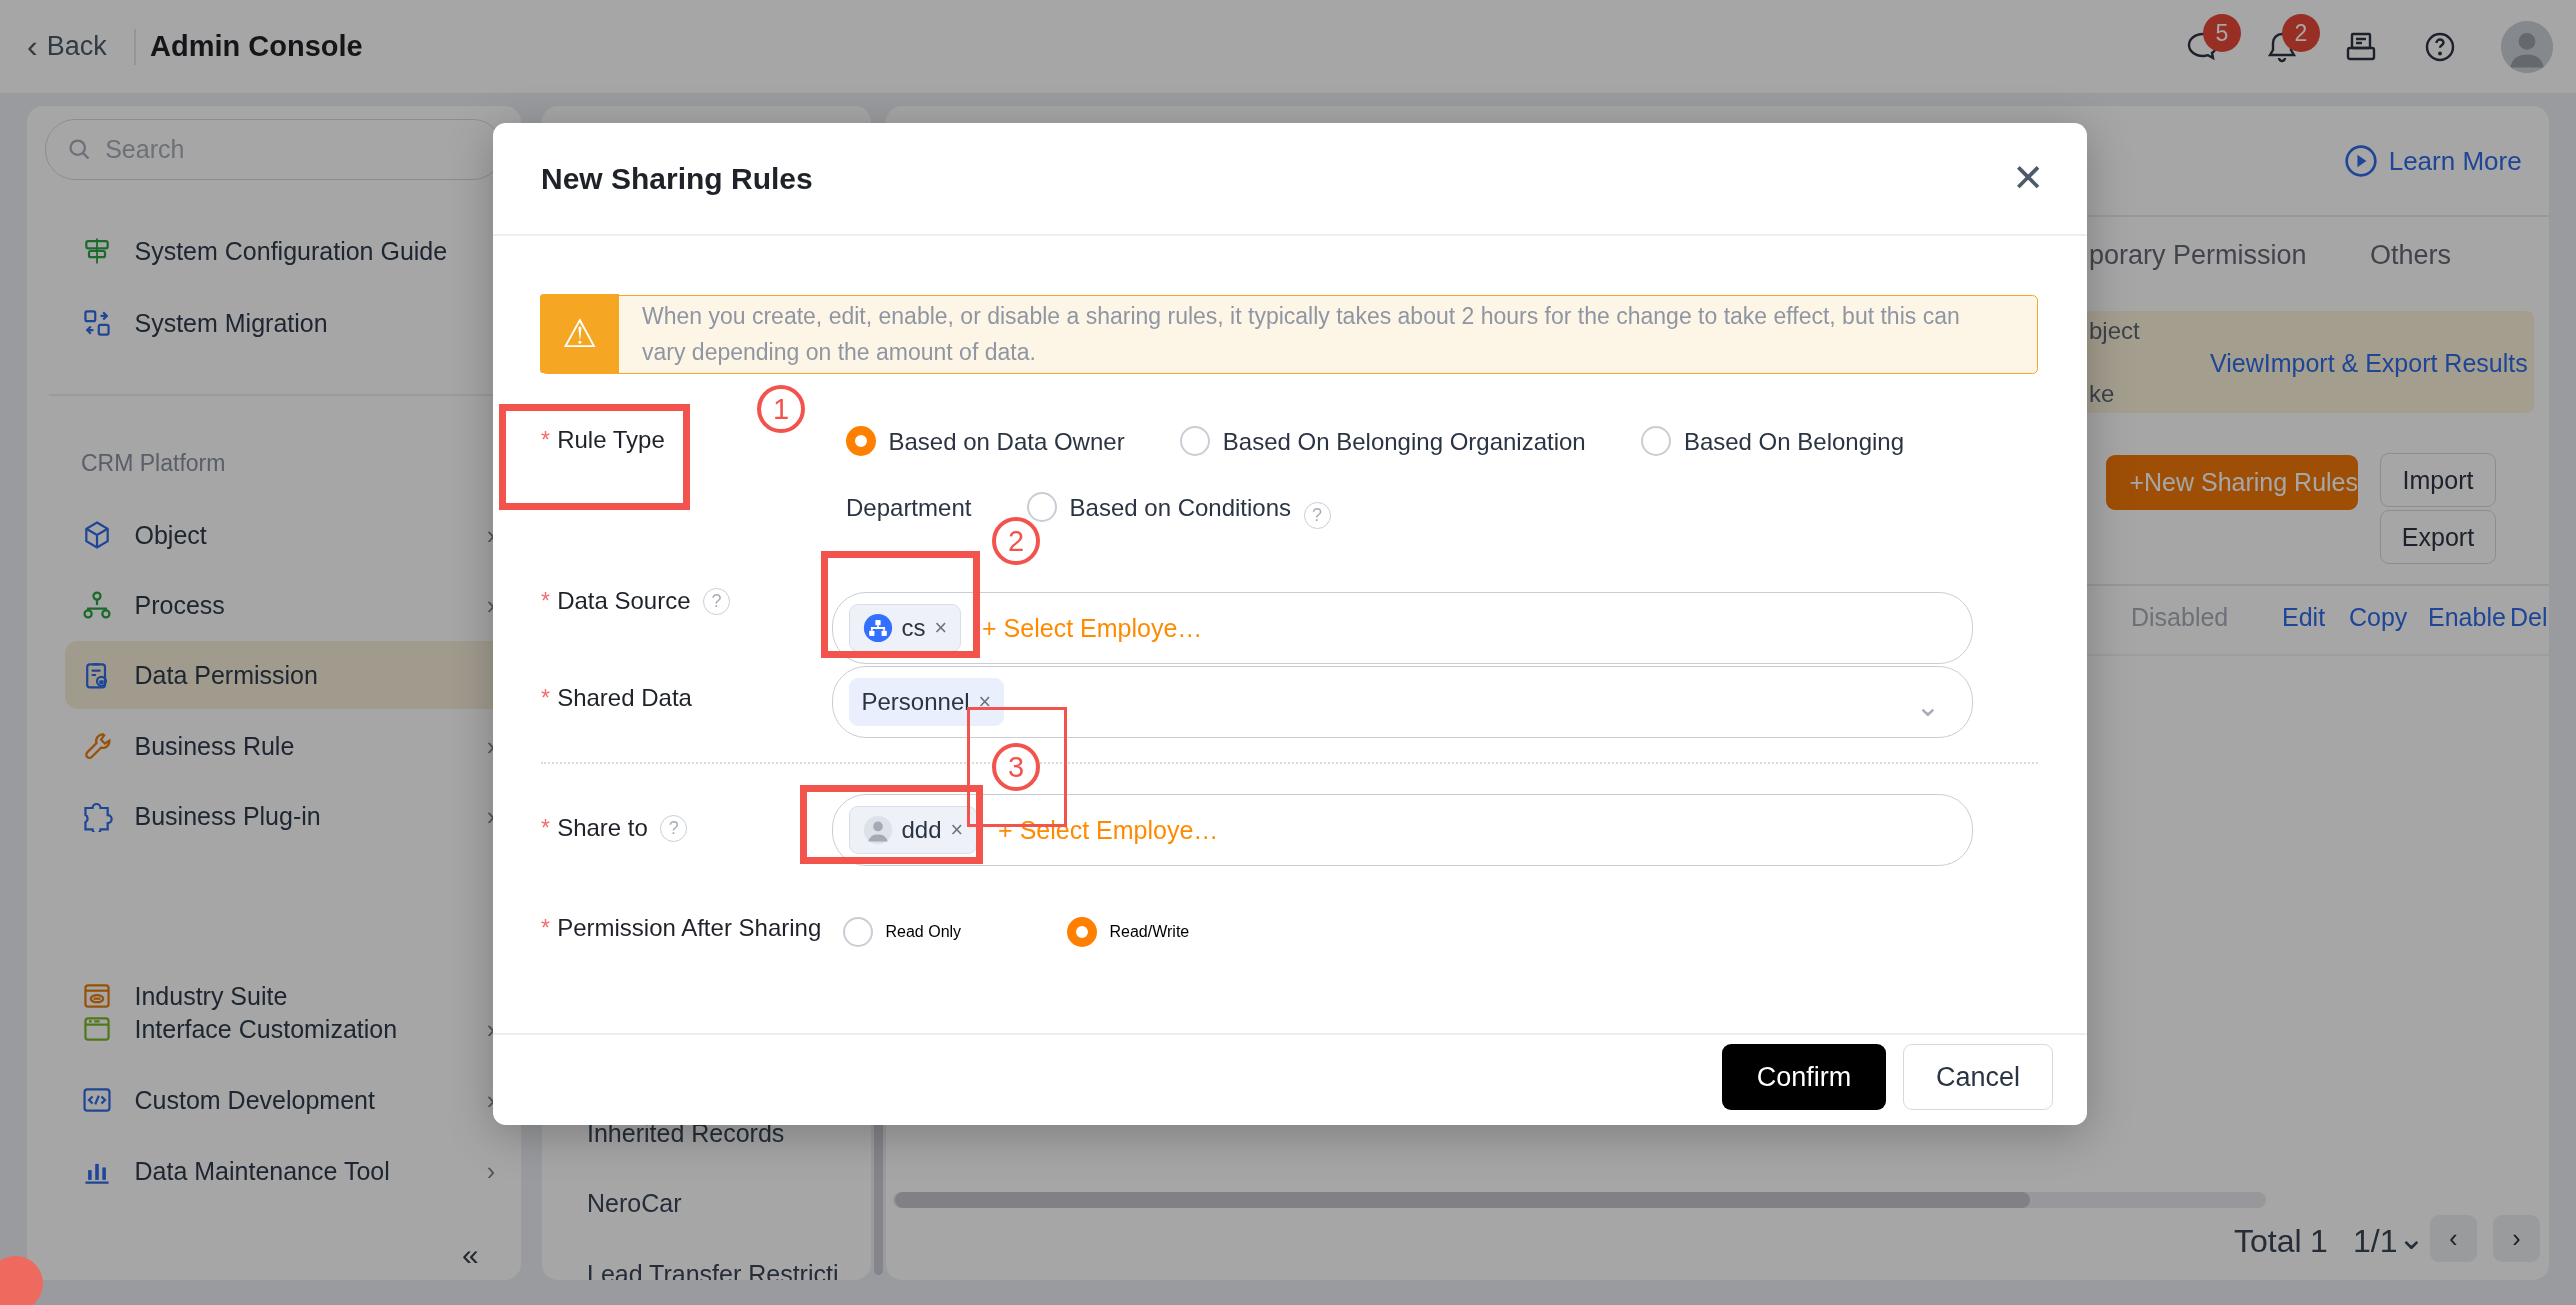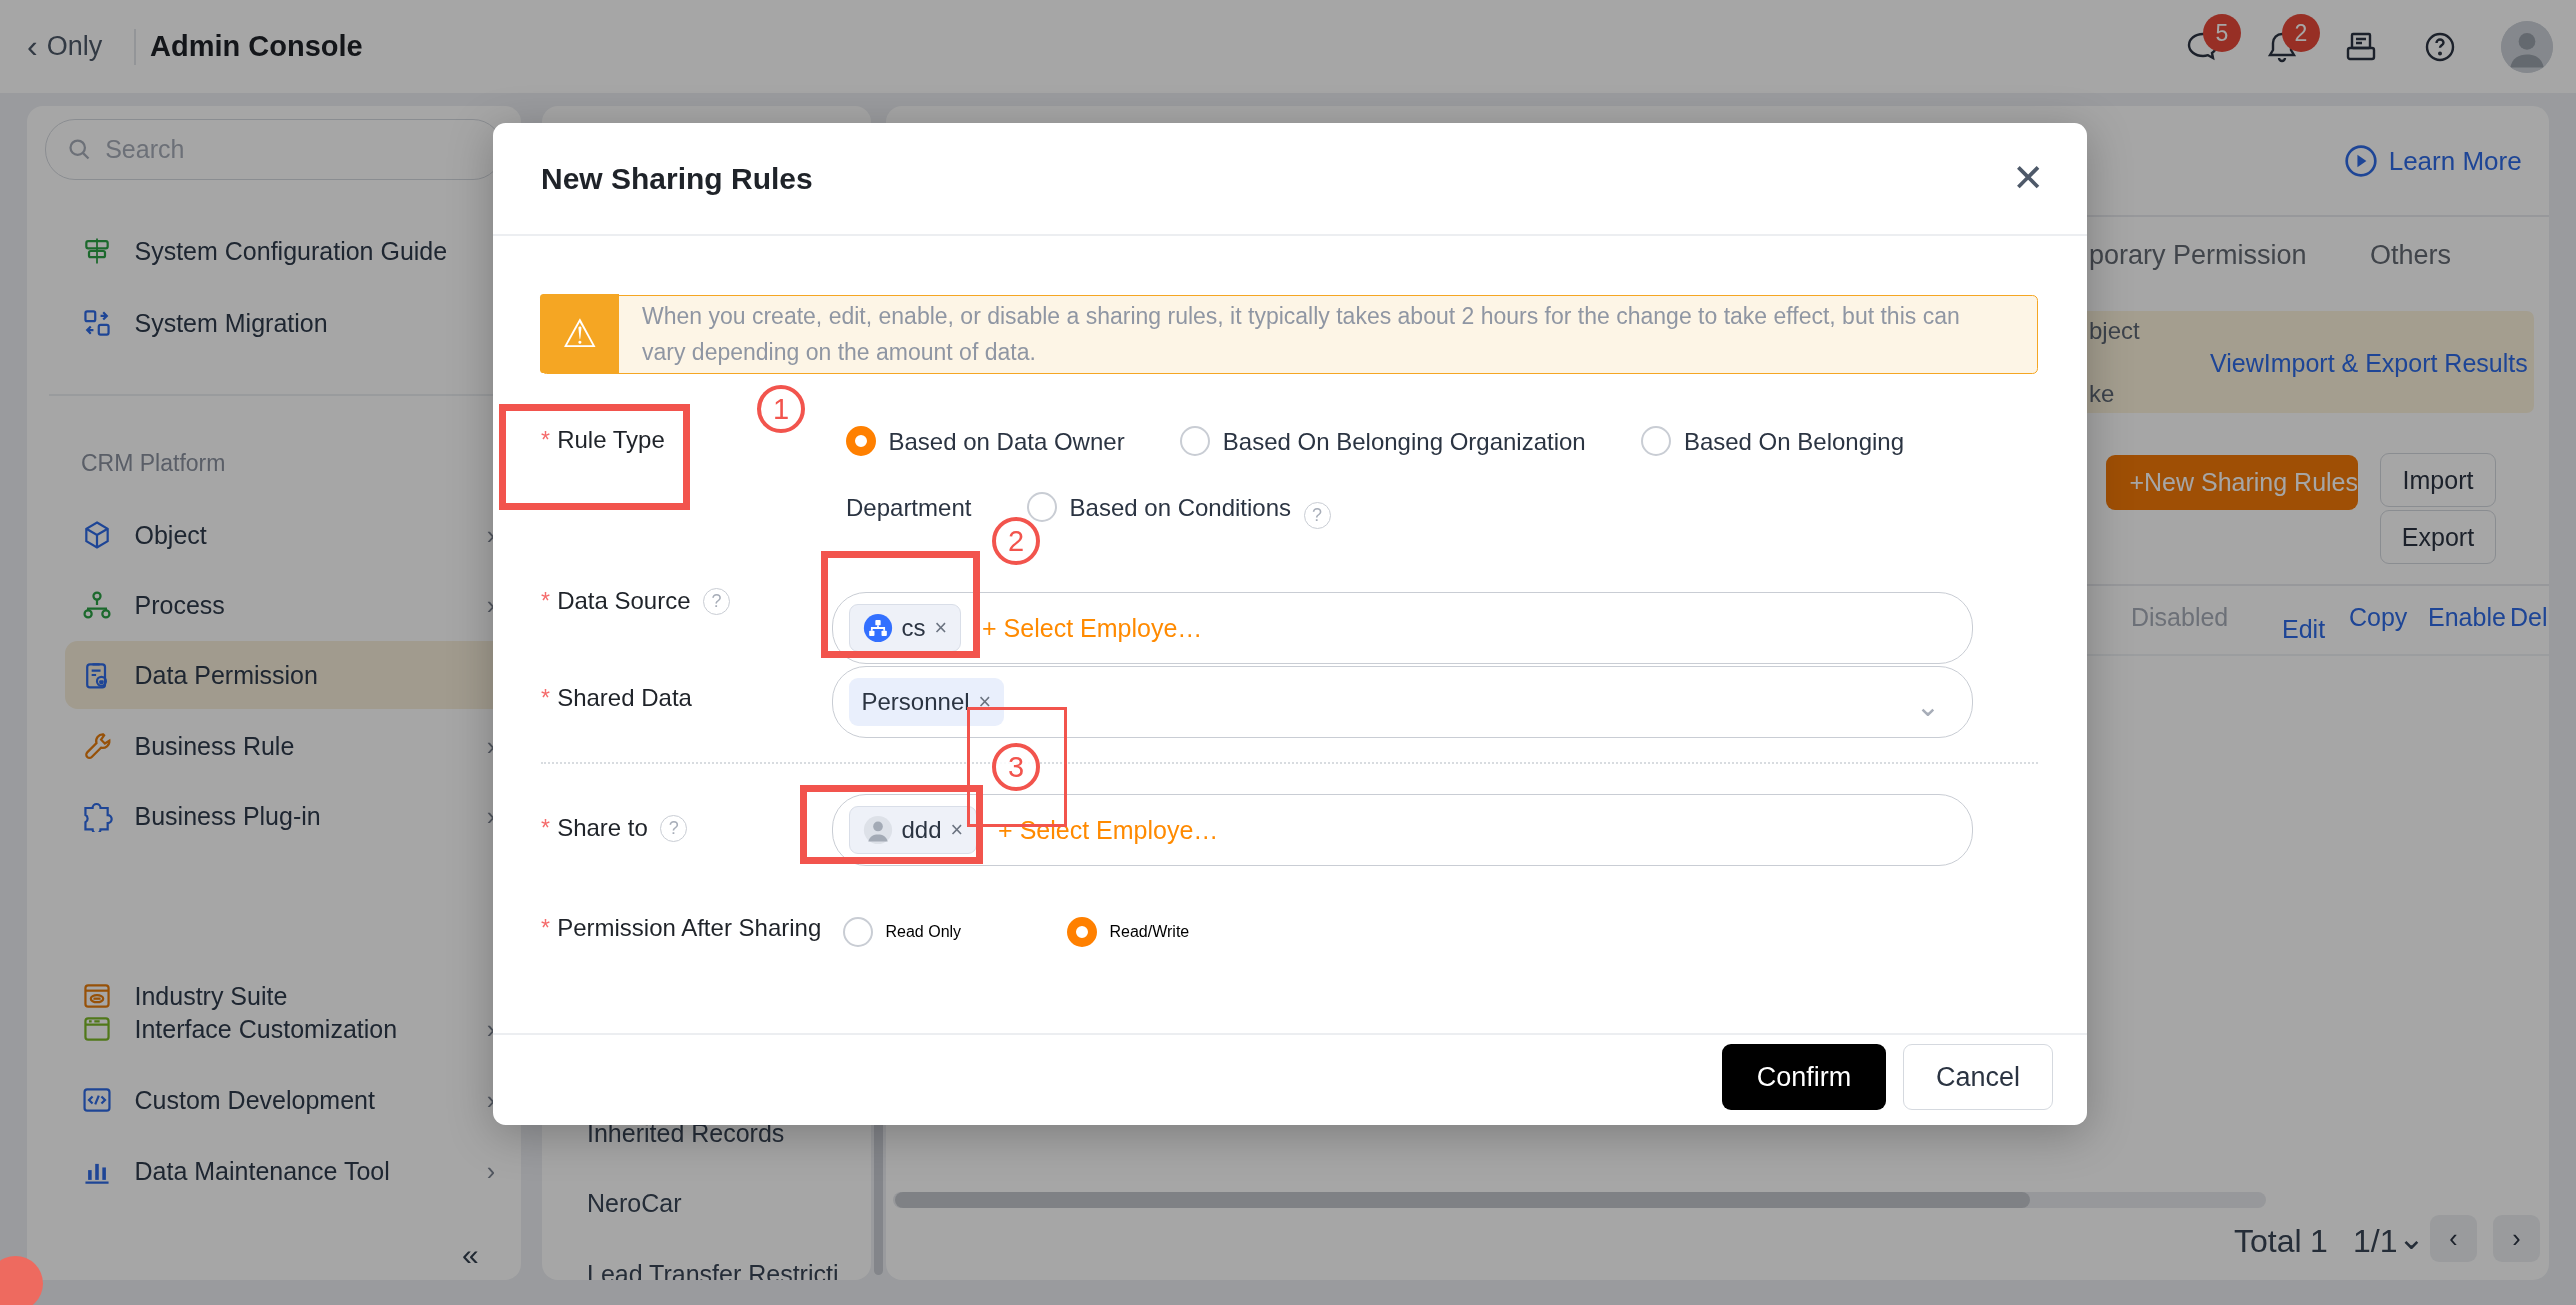--- a/index.html
+++ b/index.html
@@ -92,21 +92,21 @@
   .reddot { position:absolute; left:-12.5px; top:1256px; width:55px; height:55px; border-radius:50%; background:#EE6A5F; z-index:70; }
 </style>
 </head>
 <body>
 
 <div class="page">
 
   <div class="topbar">
     <div class="back">
       <span style="font-size:32px;">‹</span>
-      <span>Only</span>
+      <span>Back</span>
     </div>
     <div class="tb-divider"></div>
     <div class="tb-title">Admin Console</div>
     <div class="tb-icons">
       <div class="tb-ic">
         <svg viewBox="0 0 36 36" fill="none" stroke="#2B3442" stroke-width="2.4">
             <path d="M18 5c-8 0-14 5-14 11 0 6 6 11 14 11 2 0 3.4-.3 5-.8L28 29l-1-5c3-2 4.6-4.6 4.6-8C31.6 10 26 5 18 5z"></path>
           </svg>
         <span class="badge">5</span>
       </div>
@@ -273,21 +273,21 @@
     <div class="mc-banner-t" style="left:1203px; top:211px;">bject</div>
     <div class="mc-banner-link">ViewImport &amp; Export Results</div>
     <div class="mc-banner-t" style="left:1203px; top:274px;">ke</div>
 
     <button class="btn-newrule">+New Sharing Rules</button>
     <button class="btn-ghost" style="left:1494px; top:347px;">Import</button>
     <button class="btn-ghost" style="left:1494px; top:404px;">Export</button>
 
     <div class="mc-div2"></div>
     <div class="mc-status">Disabled</div>
-    <div class="mc-action" style="left:1396px;margin-top:12px;">Edit</div>
+    <div class="mc-action" style="left:1396px;">Edit</div>
     <div class="mc-action" style="left:1463px;">Copy</div>
     <div class="mc-action" style="left:1542px;">Enable</div>
     <div class="mc-action" style="left:1624px;">Del</div>
     <div class="mc-div3"></div>
 
     <div class="hscroll-track">
       <div class="hscroll-thumb"></div>
     </div>
 
     <span class="pag" style="left:1348px;">Total</span>

